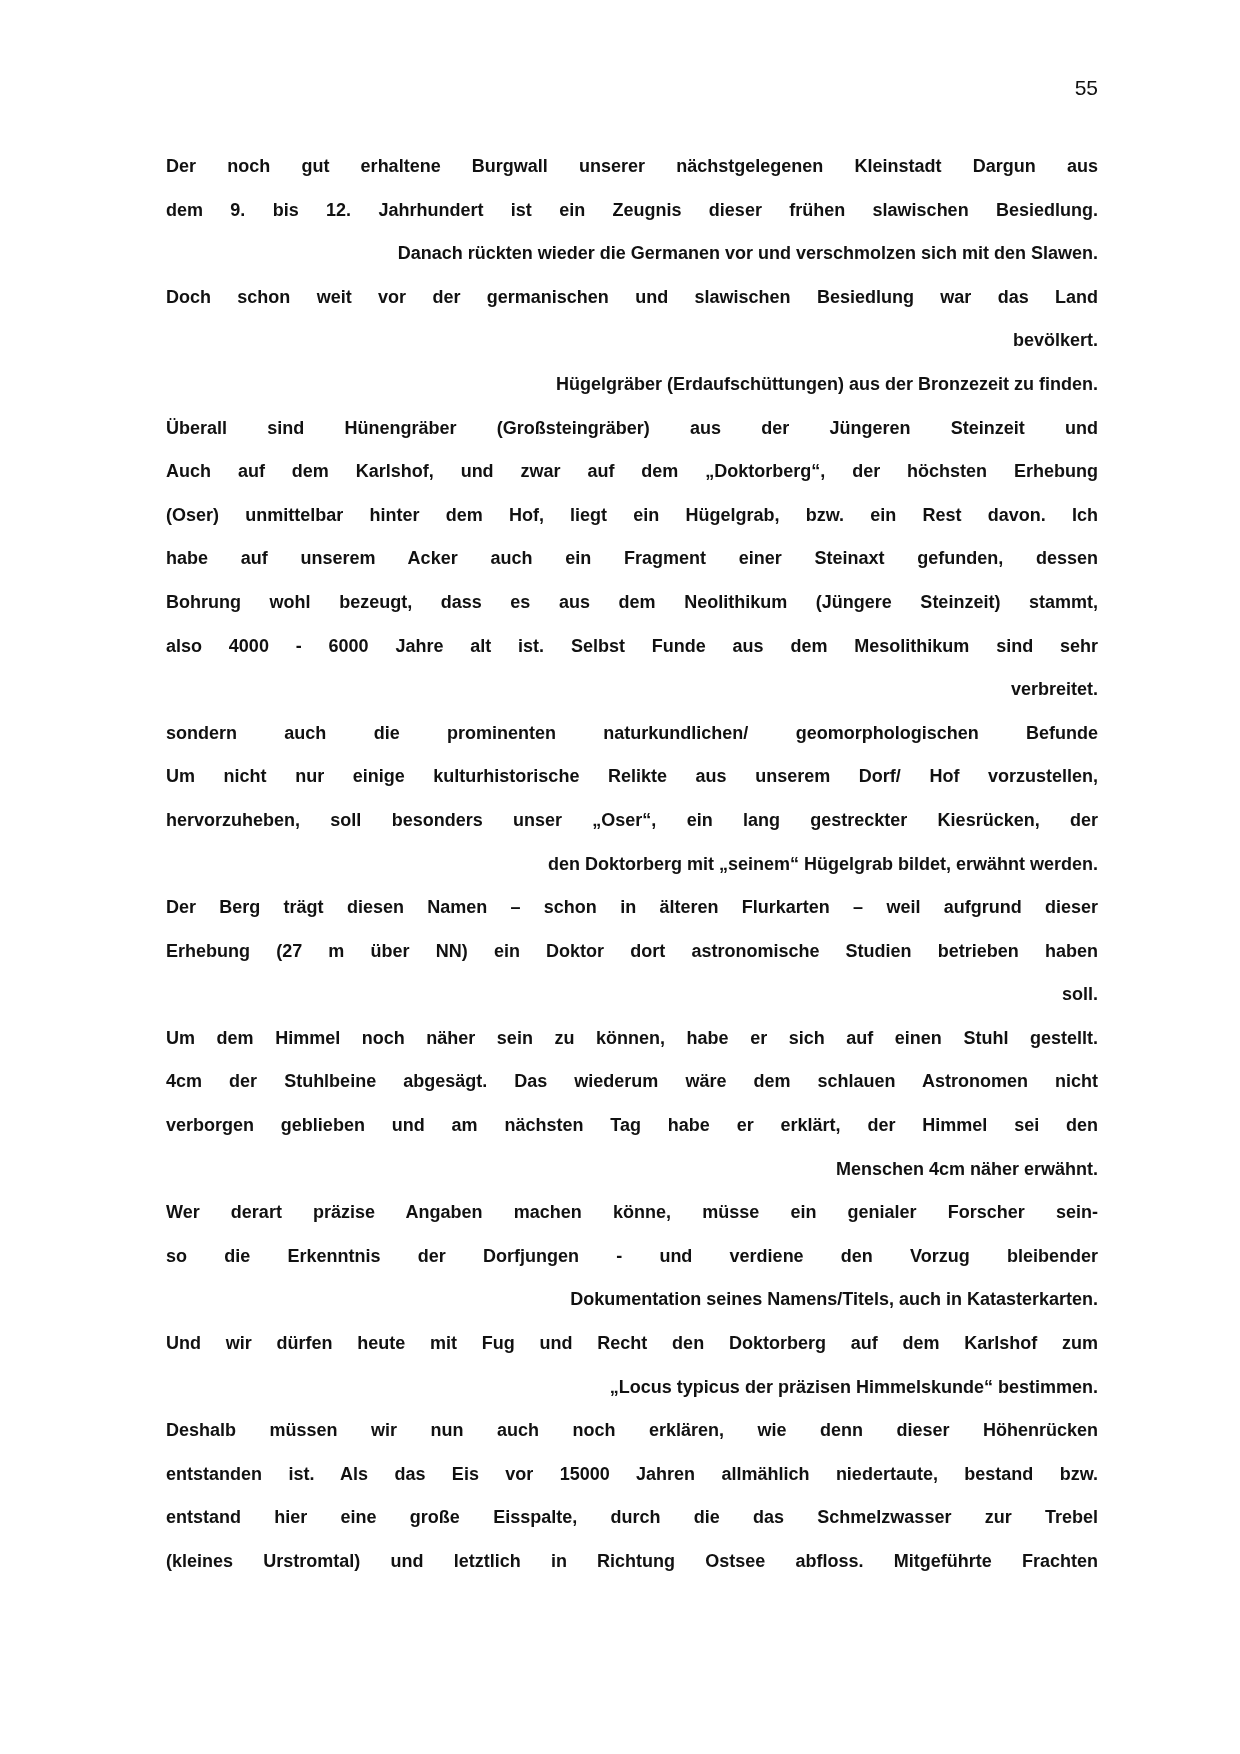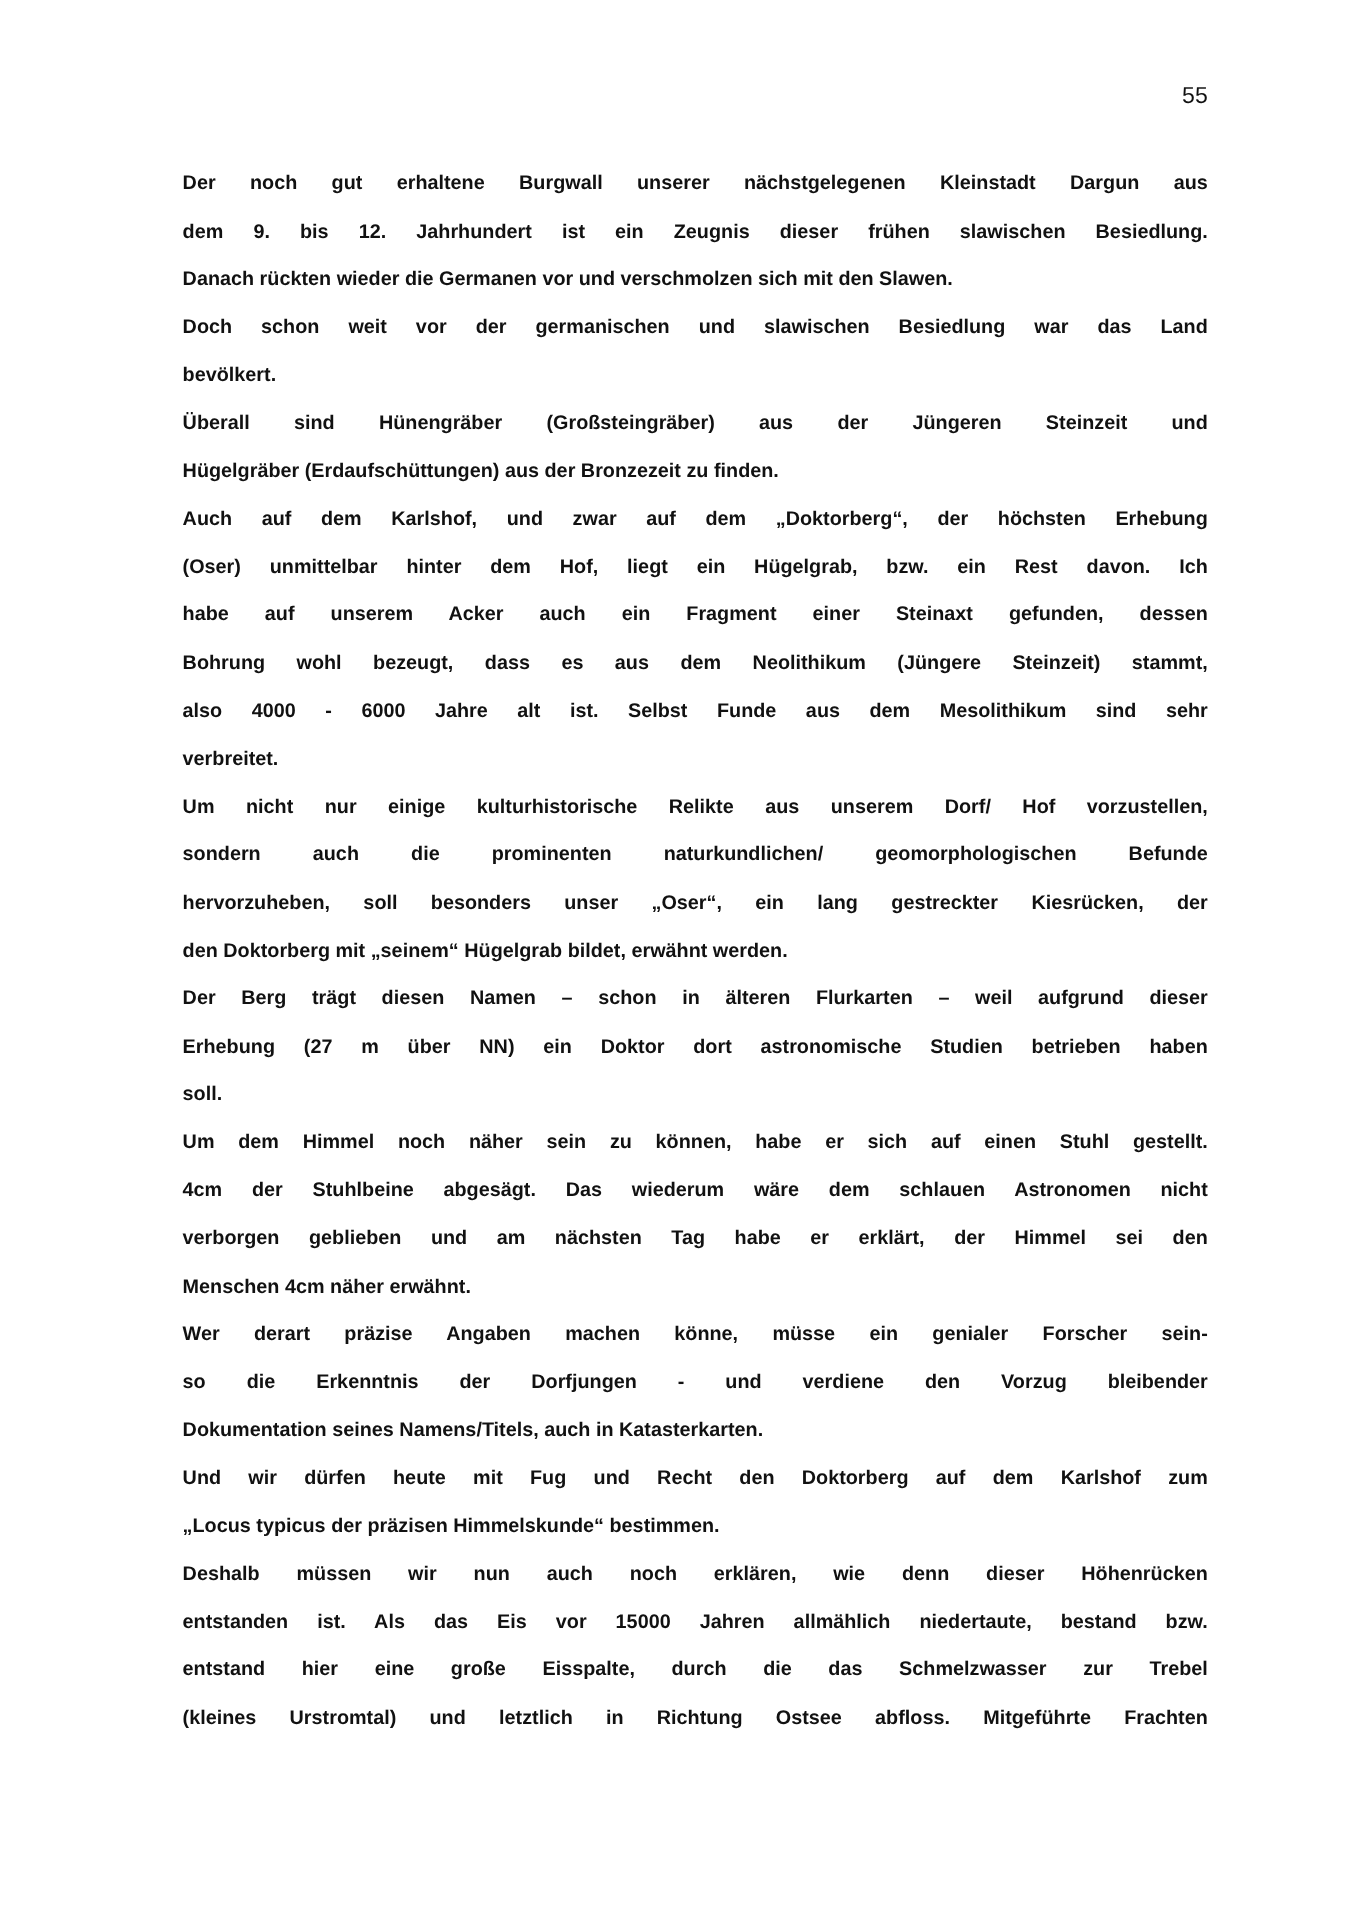--- a/index.html
+++ b/index.html
@@ -37,44 +37,44 @@
       white-space: nowrap;
       overflow: visible;
       font-weight: bold;
     }
     .line.just {
       text-align: justify;
       text-align-last: justify;
       white-space: normal;
     }
     .line.last {
-      text-align: left;
+      text-align: right;
     }
   </style>
 </head>
 <body>
 
 <div class="page-number">55</div>
 
 <div class="body-text" id="body-text">
     <span class="line just">Der noch gut erhaltene Burgwall unserer nächstgelegenen Kleinstadt Dargun aus</span>
     <span class="line just">dem 9. bis 12. Jahrhundert ist ein Zeugnis dieser frühen slawischen Besiedlung.</span>
     <span class="line last">Danach rückten wieder die Germanen vor und verschmolzen sich mit den Slawen.</span>
     <span class="line just">Doch schon weit vor der germanischen und slawischen Besiedlung war das Land</span>
     <span class="line last">bevölkert.</span>
+    <span class="line last">Hügelgräber (Erdaufschüttungen) aus der Bronzezeit zu finden.</span>
     <span class="line just">Überall sind Hünengräber (Großsteingräber) aus der Jüngeren Steinzeit und</span>
-    <span class="line last">Hügelgräber (Erdaufschüttungen) aus der Bronzezeit zu finden.</span>
     <span class="line just">Auch auf dem Karlshof, und zwar auf dem „Doktorberg“, der höchsten Erhebung</span>
     <span class="line just">(Oser) unmittelbar hinter dem Hof, liegt ein Hügelgrab, bzw. ein Rest davon. Ich</span>
     <span class="line just">habe auf unserem Acker auch ein Fragment einer Steinaxt gefunden, dessen</span>
     <span class="line just">Bohrung wohl bezeugt, dass es aus dem Neolithikum (Jüngere Steinzeit) stammt,</span>
     <span class="line just">also 4000 - 6000 Jahre alt ist. Selbst Funde aus dem Mesolithikum sind sehr</span>
     <span class="line last">verbreitet.</span>
+    <span class="line just">sondern auch die prominenten naturkundlichen/ geomorphologischen Befunde</span>
     <span class="line just">Um nicht nur einige kulturhistorische Relikte aus unserem Dorf/ Hof vorzustellen,</span>
-    <span class="line just">sondern auch die prominenten naturkundlichen/ geomorphologischen Befunde</span>
     <span class="line just">hervorzuheben, soll besonders unser „Oser“, ein lang gestreckter Kiesrücken, der</span>
     <span class="line last">den Doktorberg mit „seinem“ Hügelgrab bildet, erwähnt werden.</span>
     <span class="line just">Der Berg  trägt diesen Namen – schon in älteren Flurkarten –  weil aufgrund dieser</span>
     <span class="line just">Erhebung (27 m über NN) ein Doktor dort astronomische Studien betrieben haben</span>
     <span class="line last">soll.</span>
     <span class="line just">Um dem Himmel noch näher  sein zu können, habe er sich auf einen Stuhl gestellt.</span>
     <span class="line just">4cm der Stuhlbeine abgesägt. Das wiederum wäre dem schlauen Astronomen nicht</span>
     <span class="line just">verborgen geblieben und am nächsten Tag habe er erklärt, der Himmel sei den</span>
     <span class="line last">Menschen 4cm näher erwähnt.</span>
     <span class="line just"> Wer derart präzise Angaben machen könne,  müsse ein  genialer Forscher sein-</span>

